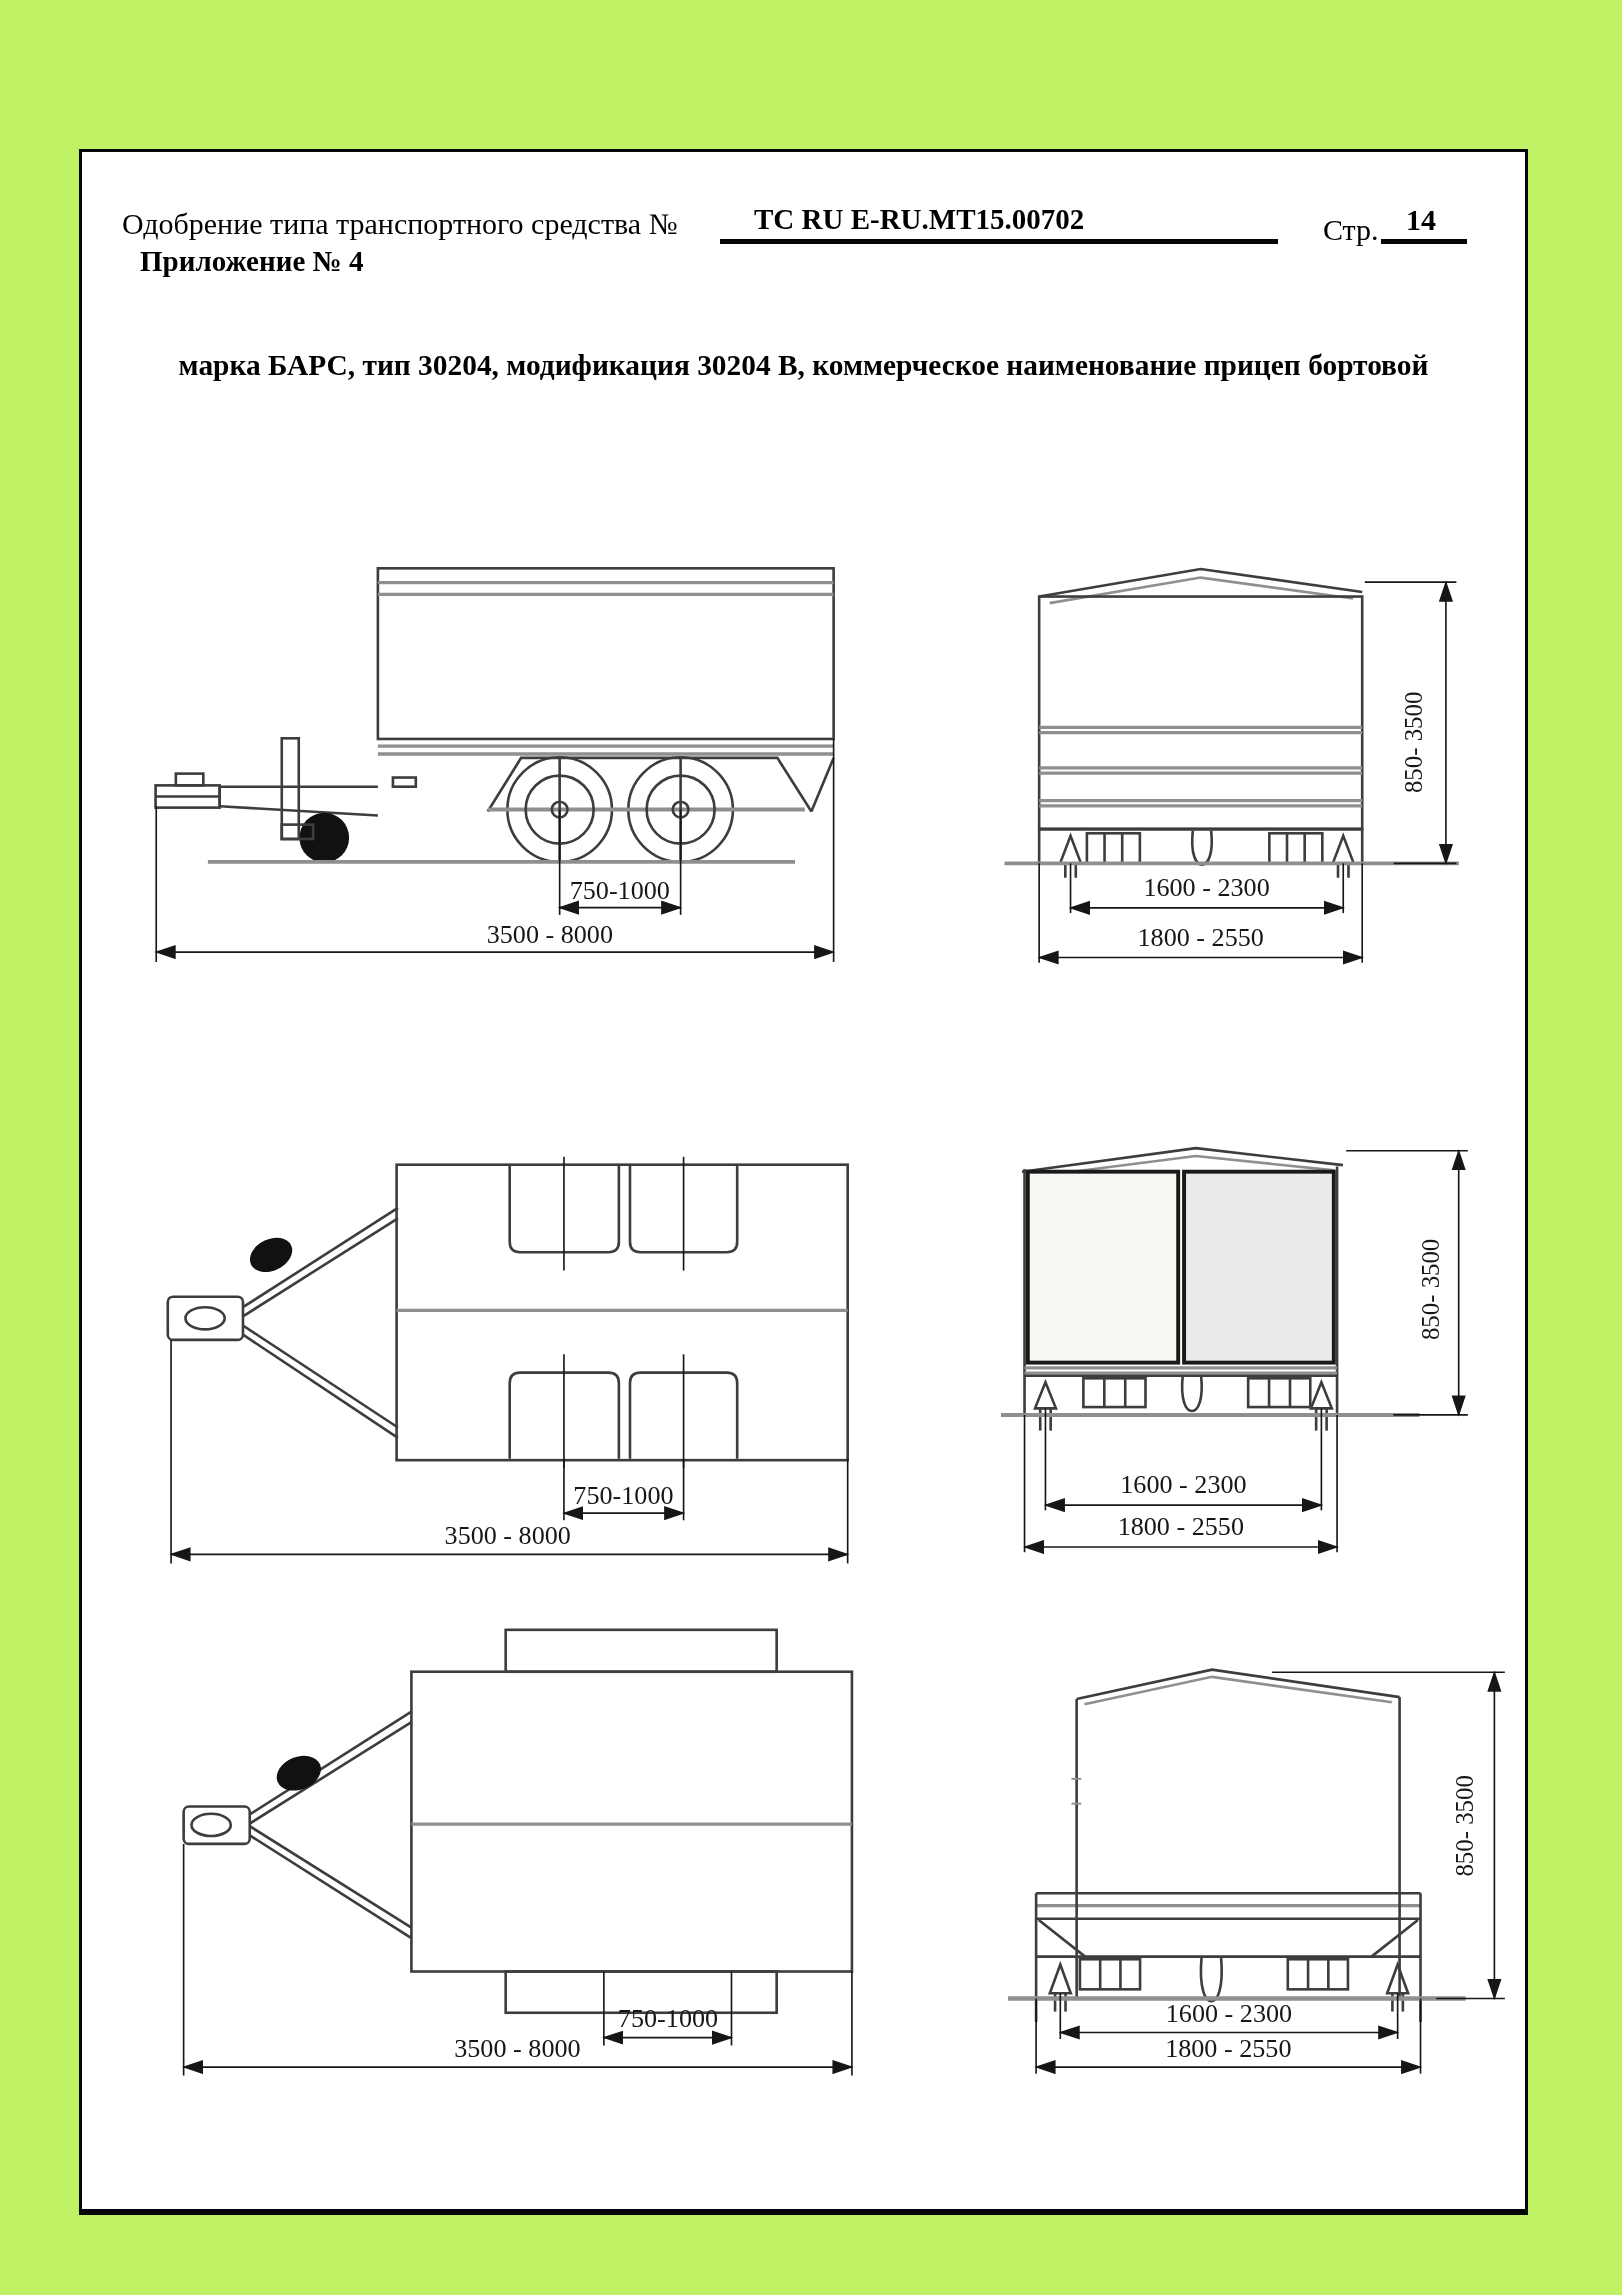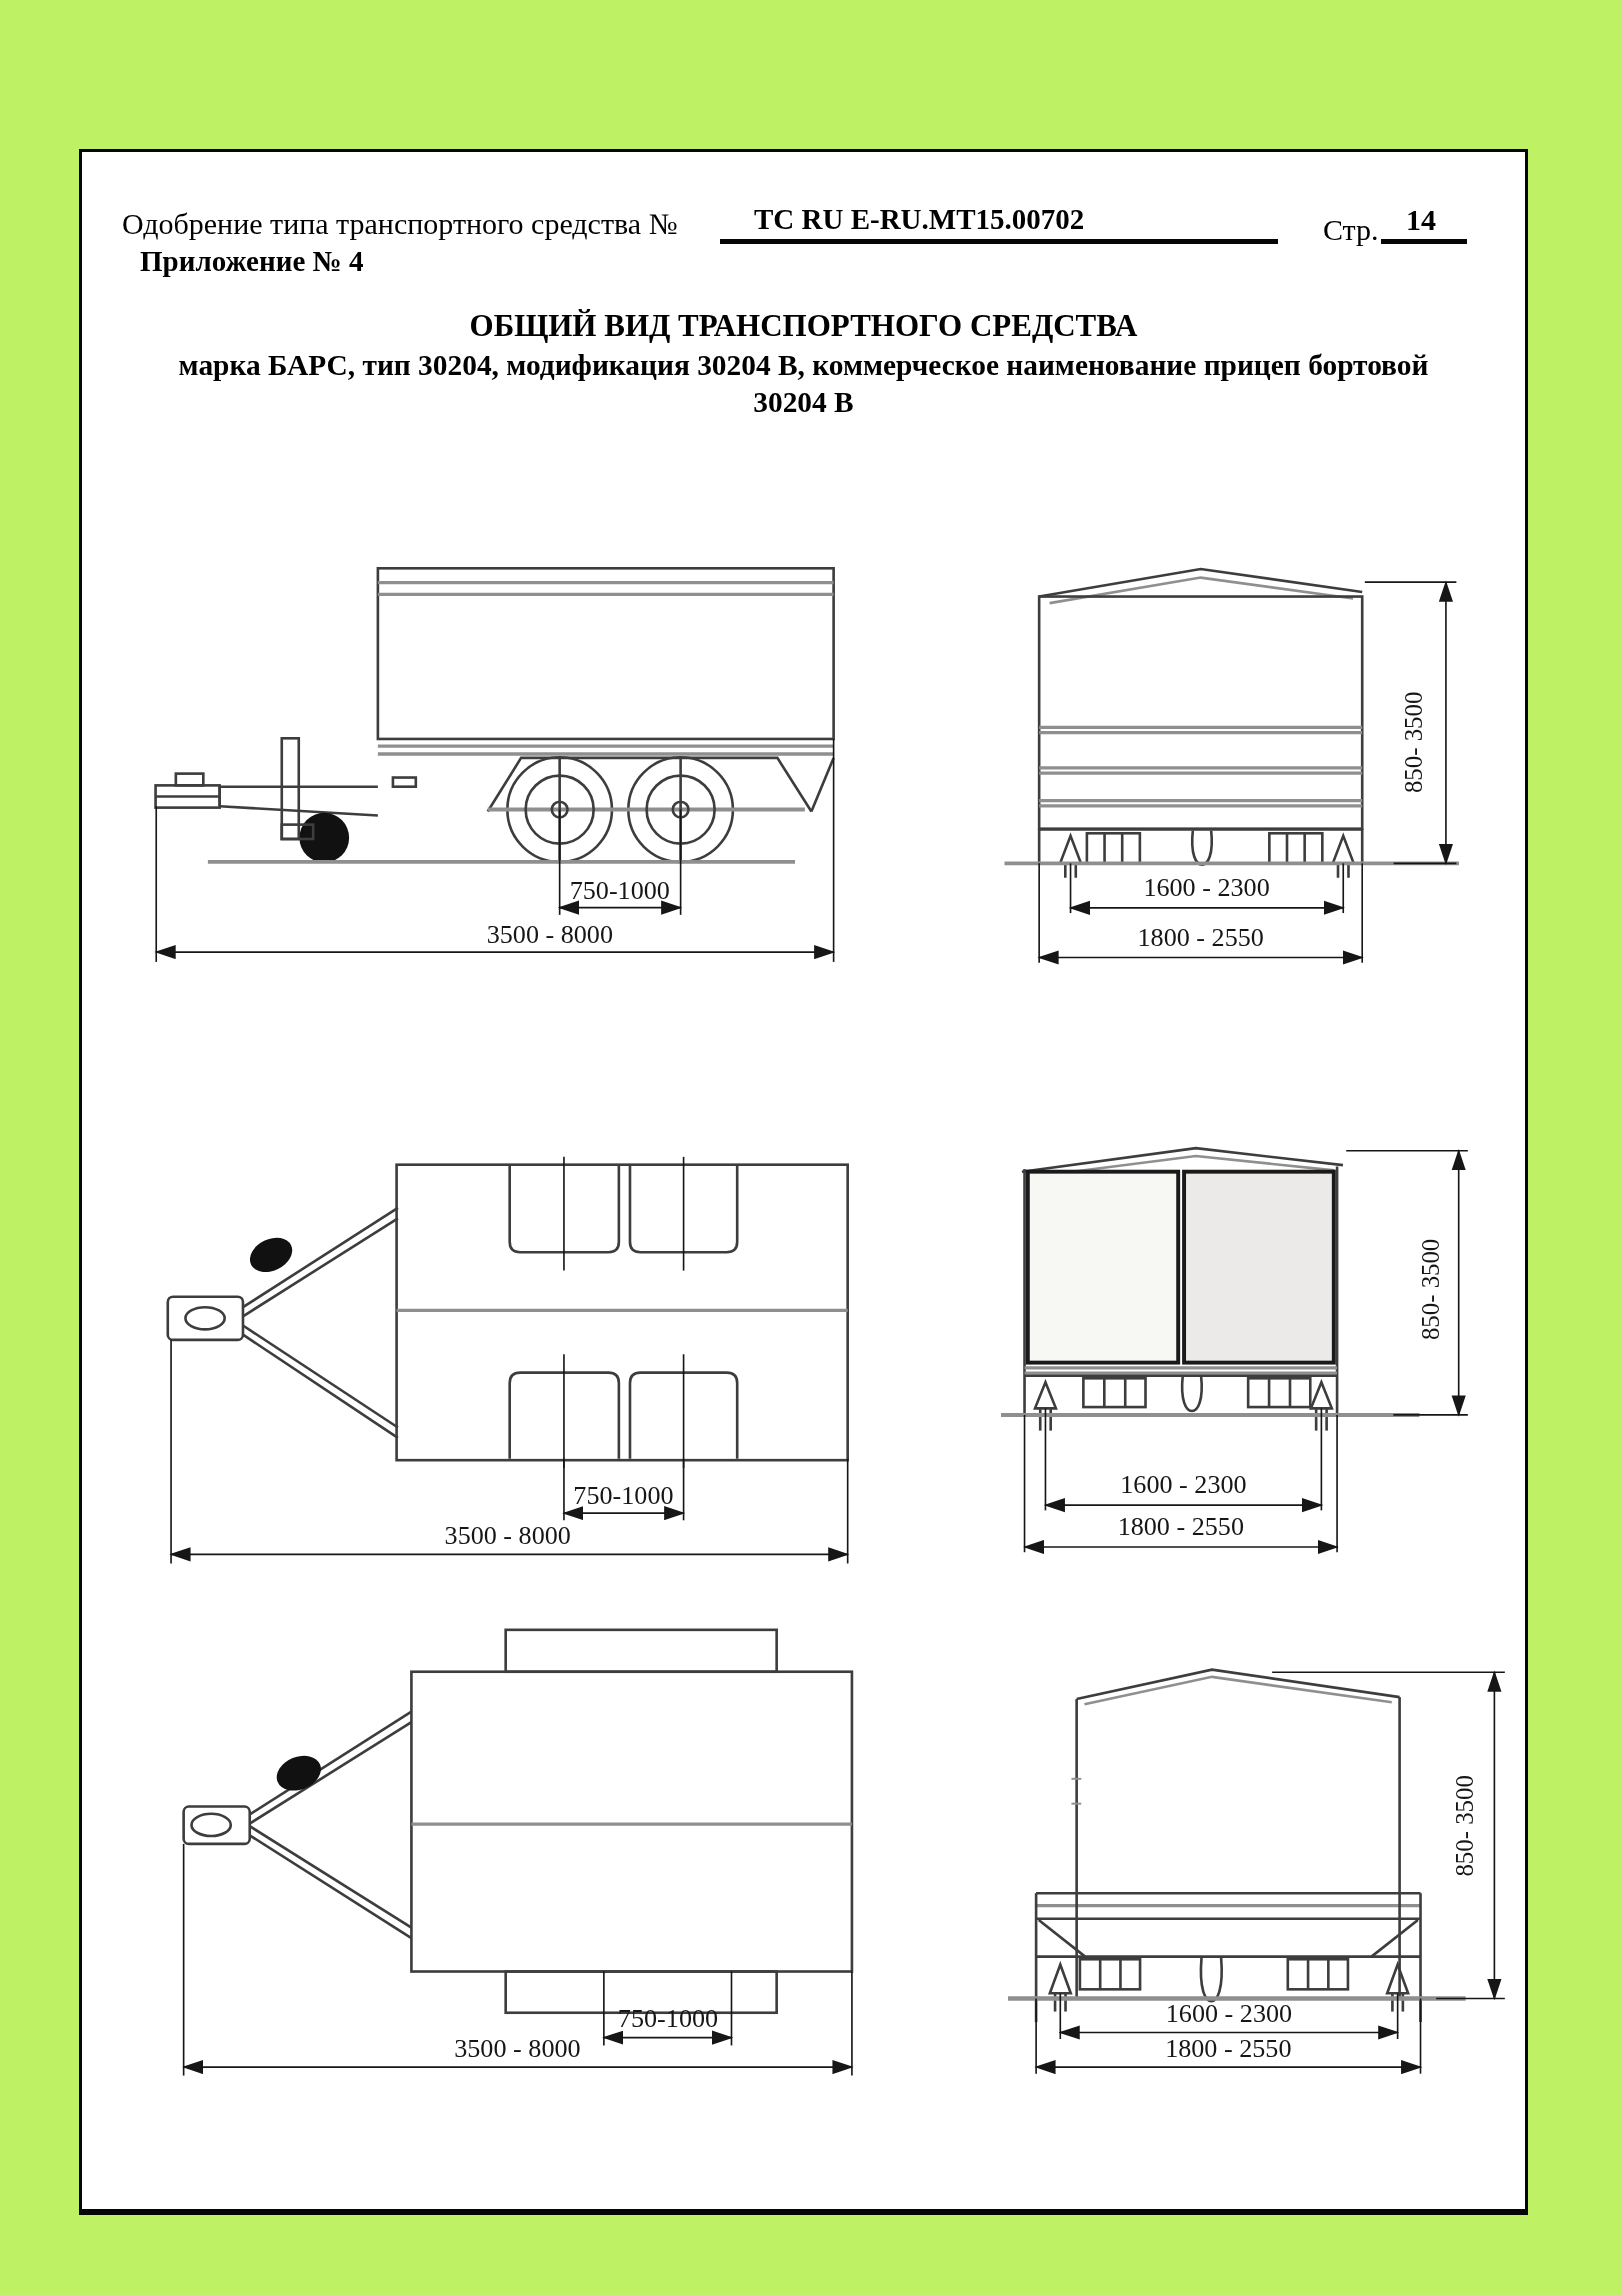--- a/index.html
+++ b/index.html
@@ -26,23 +26,21 @@
   <div class="frame"></div>
 
   <div class="txt" style="left:122px;top:207px">Одобрение типа транспортного средства №</div>
   <div class="txt b" style="left:754px;top:204px;font-size:29px">ТС RU E-RU.MT15.00702</div>
   <div class="rule" style="left:720px;top:239px;width:558px;height:5.2px"></div>
   <div class="txt" style="left:1323px;top:213px">Стр.</div>
   <div class="txt b" style="left:1406px;top:203px">14</div>
   <div class="rule" style="left:1381px;top:239px;width:86px;height:4.6px"></div>
   <div class="txt b" style="left:140px;top:246px;font-size:29px">Приложение № 4</div>
 
-  <div class="centerline b" style="top:308px;font-size:31px">ОБЩИЙ ВИД ТРАНСПОРТНОГО СРЕДСТВА</div>
   <div class="centerline b" style="top:349px;font-size:29.4px">марка БАРС, тип 30204, модификация 30204 В, коммерческое наименование прицеп бортовой</div>
-  <div class="centerline b" style="top:386px;font-size:29.4px">30204 В</div>
 
   <svg class="drawing" style="left:131px;top:550px" width="720" height="425" viewBox="0 0 1100 650">
     <defs>
         <marker id="ma" viewBox="0 0 12 8" markerWidth="13" markerHeight="9" refX="11" refY="4" orient="auto-start-reverse">
           <path d="M0,0 L12,4 L0,8 Z" fill="#161616"></path>
         </marker>
       </defs>
     <g>
       <rect class="o" x="377" y="28" width="697" height="261"></rect>
       <line class="gy" stroke-width="5" x1="377" y1="50" x2="1074" y2="50"></line>

